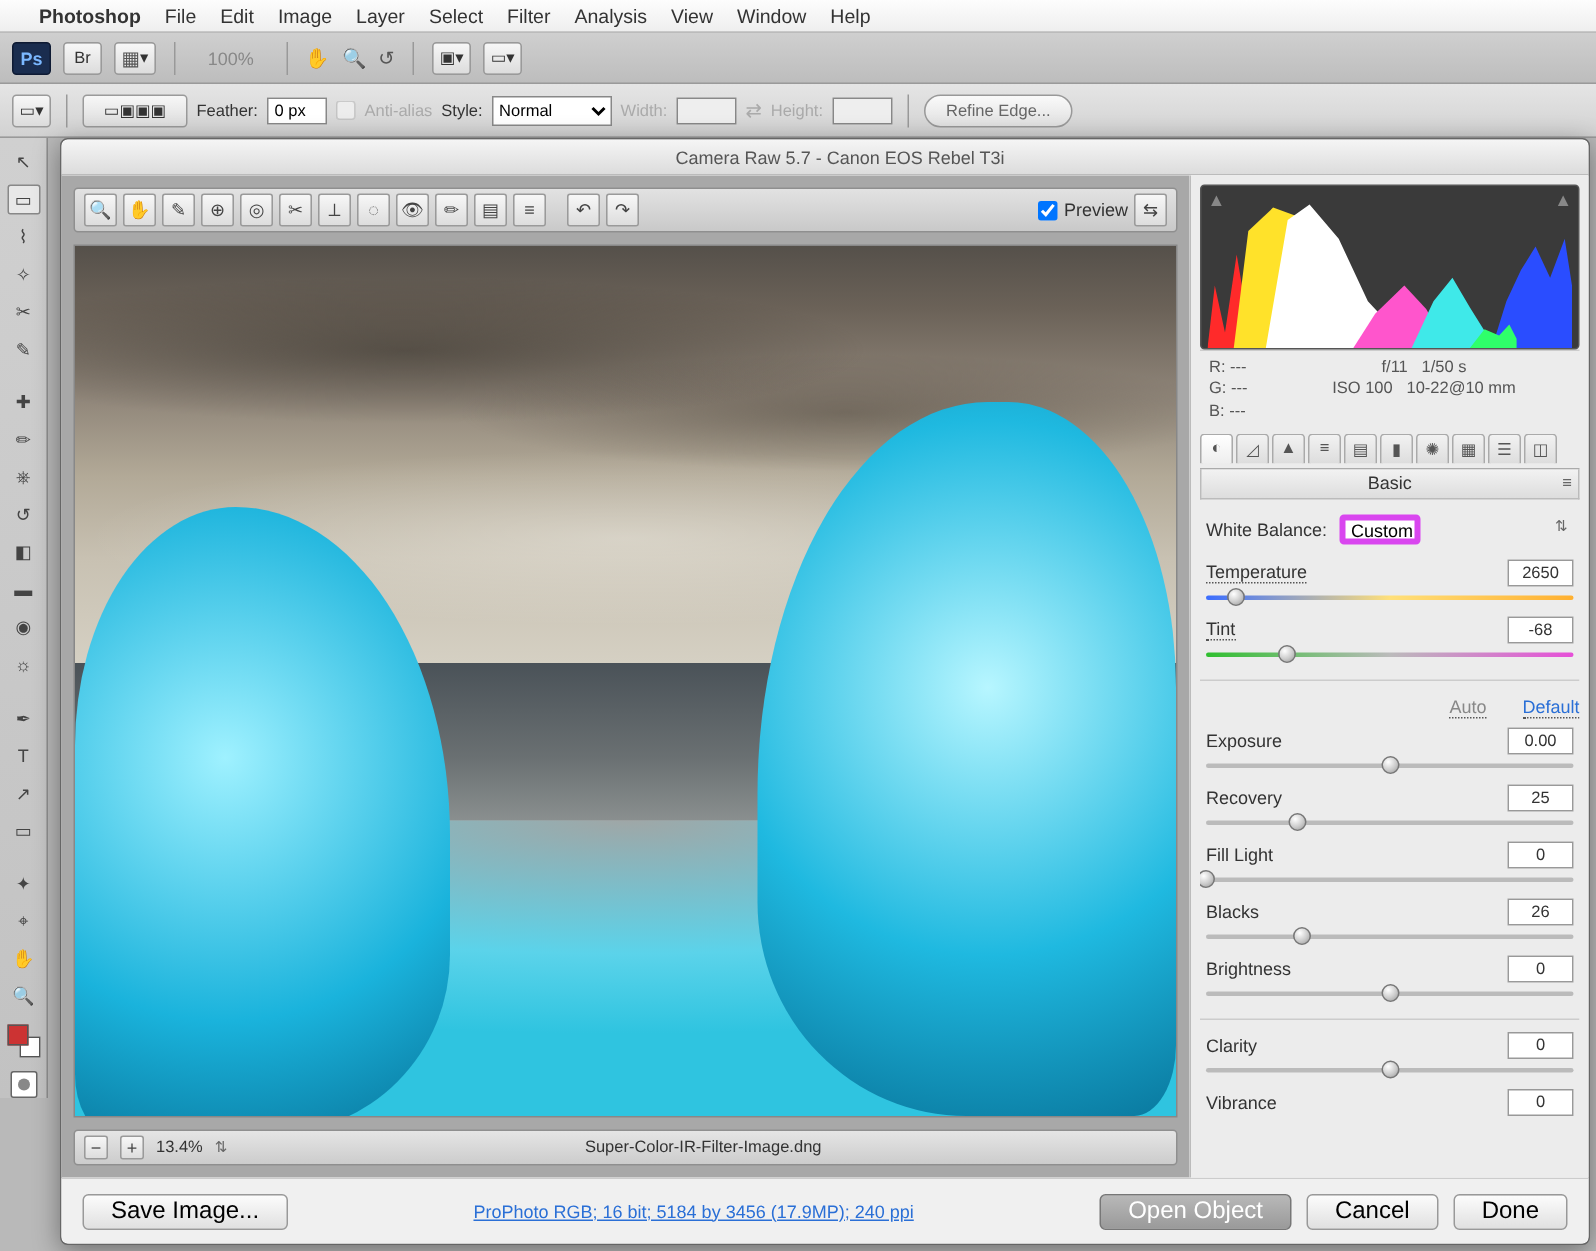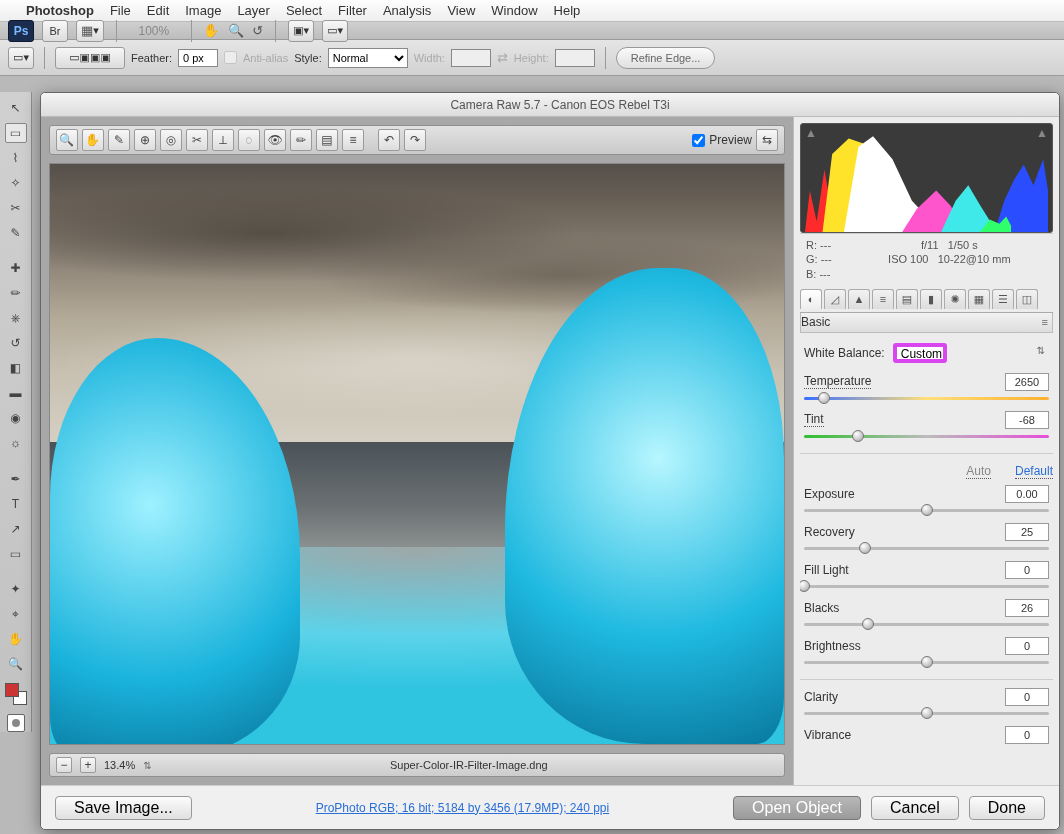--- a/index.html
+++ b/index.html
@@ -5,21 +5,21 @@
   * { box-sizing: border-box; margin: 0; padding: 0; font-family: "Lucida Grande", "Helvetica Neue", Arial, sans-serif; }
   body { width: 1064px; height: 834px; background:#b9b9b9; overflow:hidden; font-size:12px; color:#333; }
 
   
   .mac-menubar { height:22px; background:linear-gradient(#fdfdfd,#eee); border-bottom:1px solid #bbb; display:flex; align-items:center; padding:0 10px; gap:16px; font-size:13px; }
   .apple-logo { font-size:15px; }
   .mac-menubar .app-name { font-weight:700; }
   .mac-menubar span { cursor:default; }
 
   
-  .ps-row { background:linear-gradient(#cfcfcf,#bdbdbd); border-bottom:1px solid #9a9a9a; display:flex; align-items:center; padding:4px 8px; gap:8px; height:18px; }
+  .ps-row { background:linear-gradient(#cfcfcf,#bdbdbd); border-bottom:1px solid #9a9a9a; display:flex; align-items:center; padding:4px 8px; gap:8px; height:34px; }
   .ps-logo { width:26px; height:22px; background:#1a2d4f; border:1px solid #0e1a33; border-radius:3px; display:flex;align-items:center;justify-content:center;color:#7bb8ff;font-weight:700;font-size:12px; }
   .mini-btn { height:22px; min-width:26px; background:linear-gradient(#f7f7f7,#dcdcdc); border:1px solid #9a9a9a; border-radius:3px; display:flex;align-items:center;justify-content:center; font-size:11px; padding:0 4px;}
   .divider { width:1px; height:22px; background:#999; margin:0 4px;}
   .zoom-pct { color:#888; font-size:12px; width:50px; text-align:center;}
   .ico { font-size:13px; color:#555; }
 
   
   .opt-row { background:linear-gradient(#e5e5e5,#d2d2d2); border-bottom:1px solid #9a9a9a; display:flex; align-items:center; height:36px; padding:4px 8px; gap:6px; font-size:11px;}
   .opt-label { color:#333;}
   .opt-input { height:18px; border:1px solid #888; background:#fff; font-size:11px; padding:0 4px; width:40px;}
@@ -74,21 +74,21 @@
   .histo-tri.l{left:4px;} .histo-tri.r{right:4px;}
   .histo-svg { width:100%; height:100%;}
   .exif-box { background:#ececec; border-top:1px solid #ccc; padding:4px 6px; display:flex; font-size:11px; color:#555; gap:20px;}
   .exif-left{display:flex;flex-direction:column;line-height:1.3;}
   .exif-right{display:flex;flex-direction:column;line-height:1.3; flex:1; align-items:center;}
   .exif-right div{white-space:nowrap;}
 
   .panel-tabs { height:24px; display:flex; gap:2px; margin-top:4px; border-bottom:1px solid #aaa;}
   .ptab { width:22px;height:20px; border:1px solid #aaa; border-bottom:none; background:linear-gradient(#f2f2f2,#ddd); border-radius:3px 3px 0 0; display:flex;align-items:center;justify-content:center;font-size:11px;color:#555;}
   .ptab.active{background:linear-gradient(#fff,#eee);}
-  .panel-title{height:20px;background:linear-gradient(#f2f2f2,#ddd);border:1px solid #bbb;border-top:none;display:flex;align-items:center;font-size:12px;position:relative;}
+  .panel-title{height:20px;background:linear-gradient(#f2f2f2,#ddd);border:1px solid #bbb;border-top:none;display:flex;align-items:center;justify-content:center;font-size:12px;position:relative;}
   .panel-title .menu{position:absolute;right:4px;font-size:11px;color:#666;}
 
   .panel-body{flex:1;overflow:auto;padding:6px 0;}
   .wb-row{display:flex;align-items:center;gap:8px;padding:4px 4px 8px;font-size:12px;}
   .wb-select{flex:1;height:20px;border:4px solid #d946ef;background:#fff;border-radius:3px;font-size:12px;padding-left:4px;appearance:none; position:relative;}
   .wb-select-wrap{flex:1;position:relative;}
   .wb-select-wrap::after{content:"⇅";position:absolute;right:4px;top:2px;font-size:10px;color:#666;}
   .slider-row{padding:2px 4px 6px;}
   .slider-head{display:flex;justify-content:space-between;align-items:center;font-size:12px;margin-bottom:2px;}
   .slider-head .val{width:44px;height:18px;border:1px solid #999;background:#fff;font-size:11px;text-align:center;line-height:16px;}

